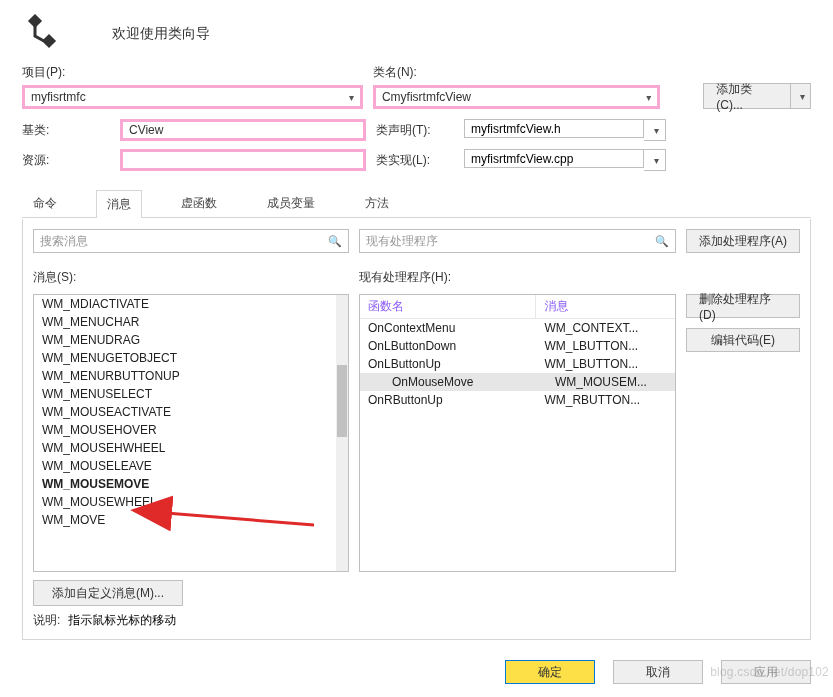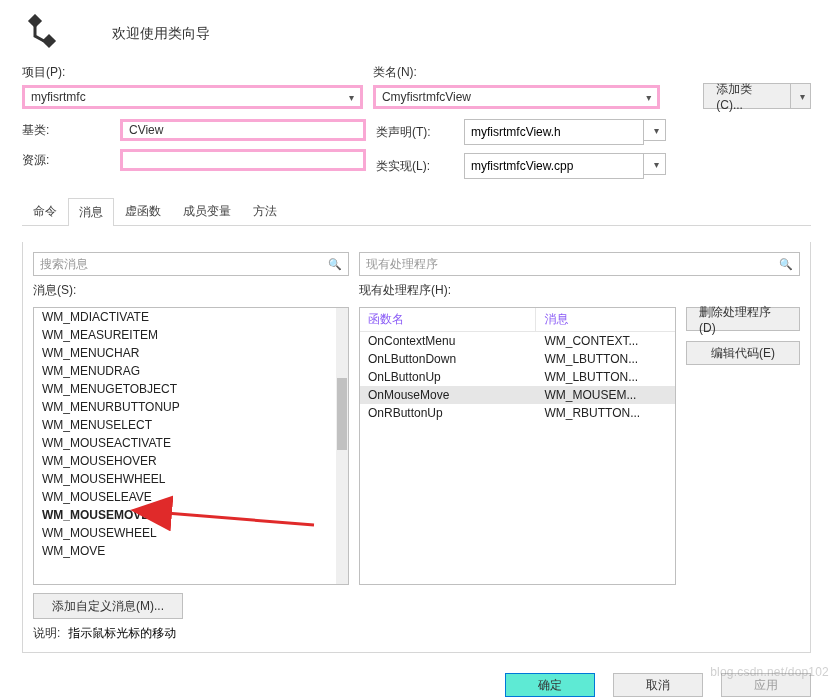--- a/index.html
+++ b/index.html
@@ -17,33 +17,33 @@
     .col-class { width: 290px; margin-left: 10px; }
     .col-addbtn { margin-left: auto; display: flex; padding-left: 43px; }
     .combo, .txtbox { height: 24px; border: 3px solid #f9a8d4; background: #fff; padding: 2px 6px; width: 100%; color: #333; display: flex; align-items: center; justify-content: space-between; }
     .combo .arrow, .dd .arrow { color: #555; font-size: 10px; margin-left: 4px; }
     .field-row { display: flex; align-items: center; margin-bottom: 8px; }
     .field-row .lbl { width: 98px; }
     .field-row .txtbox, .field-row .combo { flex: 1; height: 22px; }
     .rt-row { display: flex; align-items: center; margin-bottom: 8px; }
     .rt-row .lbl { width: 88px; }
     .rt-row .combo-wrap { flex: 1; display: flex; }
-    .rt-row .txtcombo { flex: 1; height: 19px; border: 1px solid #bfbfbf; padding: 12px 6px; display: flex; align-items: center; }
+    .rt-row .txtcombo { flex: 1; height: 19px; border: 1px solid #bfbfbf; padding: 5px 6px; display: flex; align-items: center; }
     .rt-row .dd { width: 22px; height: 22px; border: 1px solid #bfbfbf; border-left: none; display: flex; align-items: center; justify-content: center; }
     .side-row { display: flex; }
     .side-row .left { width: 344px; }
     .side-row .right { width: 290px; margin-left: 10px; }
     .side-row .spacer { flex: 1; }
     .btn { height: 24px; border: 1px solid #bfbfbf; background: #efefef; display: inline-flex; align-items: center; justify-content: center; padding: 0 12px; cursor: default; color: #333; }
-    .btn.primary { border: 1.5px solid #0078d7; background: #5eead4; }
+    .btn.primary { border: 1.5px solid #0078d7; background: #fde047; }
     .btn.side { width: 114px; height: 24px; margin-bottom: 10px; }
     .btn-split { display: flex; }
     .btn-split .btn { height: 26px; }
     .btn-split .dd { width: 20px; height: 26px; border: 1px solid #bfbfbf; border-left: none; background: #efefef; display: flex; align-items: center; justify-content: center; }
-    .tabs { display: flex; border-bottom: 1px solid #d6d6d6; margin: 6px 22px 16px; }
+    .tabs { display: flex; border-bottom: 1px solid #d6d6d6; margin: 6px 22px 1px; gap: 28px; }
     .tab { padding: 5px 10px; color: #444; border: 1px solid transparent; border-bottom: none; position: relative; }
     .tab.active { border-color: #d6d6d6; background: #fff; top: 1px; }
     .panel { border: 1px solid #d6d6d6; border-top: none; margin: 0 22px 8px; padding: 10px 10px 10px; background: #fff; }
     .srch-row { display: flex; gap: 10px; }
     .srch { flex: 1; border: 1px solid #bfbfbf; height: 24px; display: flex; align-items: center; padding: 0 6px; color: #999; justify-content: space-between; }
     .srch .mag { color: #3c72b3; font-size: 11px; }
     .lists { display: flex; gap: 10px; margin-top: 8px; }
     .listbox { border: 1px solid #bfbfbf; background: #fff; }
     .left-list { width: 316px; height: 278px; overflow: hidden; position: relative; }
     .left-list .scroll-inner { position: absolute; inset: 0 12px 0 0; overflow: hidden; }
@@ -52,21 +52,21 @@
     .litem { padding: 2px 8px; font-size: 12px; color: #222; white-space: nowrap; }
     .litem.bold { font-weight: bold; }
     .right-cont { flex: 1; display: flex; flex-direction: column; }
     .right-list { flex: 1; height: 278px; border: 1px solid #bfbfbf; }
     .tbl-head { display: flex; border-bottom: 1px solid #e6e6e6; }
     .tbl-head .th { padding: 3px 8px; color: #8b5cf6; }
     .th1 { width: 56%; border-right: 1px solid #e6e6e6; }
     .th2 { width: 44%; }
     .trow { display: flex; padding: 1px 0; }
     .trow .td { padding: 1px 8px; font-size: 12px; color: #222; white-space: nowrap; overflow: hidden; }
-    .trow.sel { background: #e6e6e6; }
+    .trow.sel { background: #e6e6e6; padding-left: 24px; }
     .td1 { width: 56%; }
     .td2 { width: 44%; }
     .list-labels { display: flex; gap: 10px; margin-top: 6px; }
     .list-labels .ll-left { width: 316px; }
     .list-labels .ll-right { flex: 1; }
     .arrow-annot { position: absolute; left: 154px; top: 505px; pointer-events: none; }
     .arrow-annot svg { overflow: visible; }
     .btn-row-custom { margin: 8px 0 4px; }
     .desc-row { display: flex; align-items: center; margin-top: 6px; }
     .desc-row .lbl { margin-right: 8px; }
@@ -174,33 +174,35 @@
   <div class="panel">
     <div class="srch-row">
       <div class="srch" style="flex:0 0 316px;">
         <span>搜索消息</span>
         <span class="mag">🔍</span>
       </div>
       <div class="srch">
         <span>现有处理程序</span>
         <span class="mag">🔍</span>
       </div>
+      <div class="side-actions">
+        <div class="btn side">添加处理程序(A)</div>
+      </div>
     </div>
 
     <div class="list-labels">
       <div class="ll-left lbl">消息(S):</div>
       <div class="ll-right lbl">现有处理程序(H):</div>
       <div style="width:118px;"></div>
     </div>
 
     <div class="lists">
       <div class="listbox left-list">
         <div class="scroll-inner" id="msglist">
             <div class="litem">WM_MDIACTIVATE</div>
-            <div class="litem">WM_MEASUREITEM</div>
             <div class="litem">WM_MENUCHAR</div>
             <div class="litem">WM_MENUDRAG</div>
             <div class="litem">WM_MENUGETOBJECT</div>
             <div class="litem">WM_MENURBUTTONUP</div>
             <div class="litem">WM_MENUSELECT</div>
             <div class="litem">WM_MOUSEACTIVATE</div>
             <div class="litem">WM_MOUSEHOVER</div>
             <div class="litem">WM_MOUSEHWHEEL</div>
             <div class="litem">WM_MOUSELEAVE</div>
             <div class="litem bold">WM_MOUSEMOVE</div>

